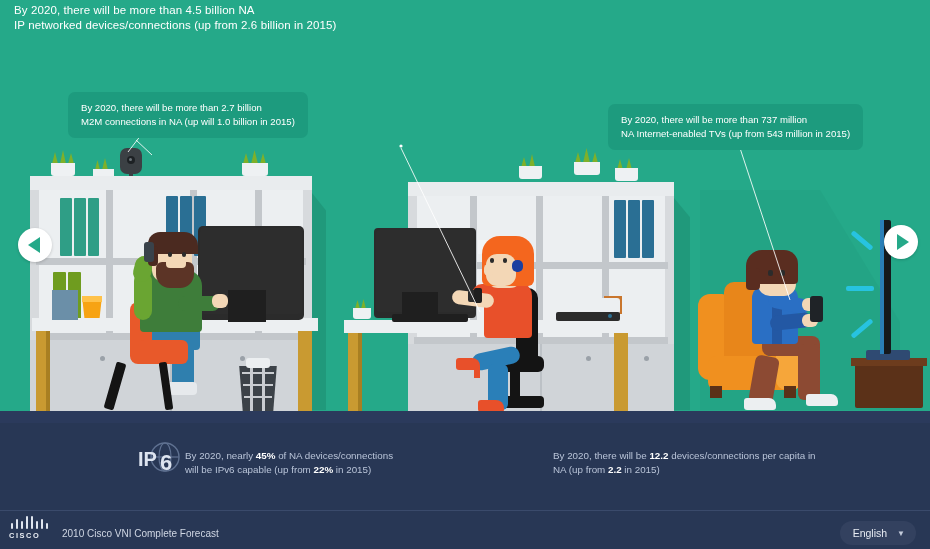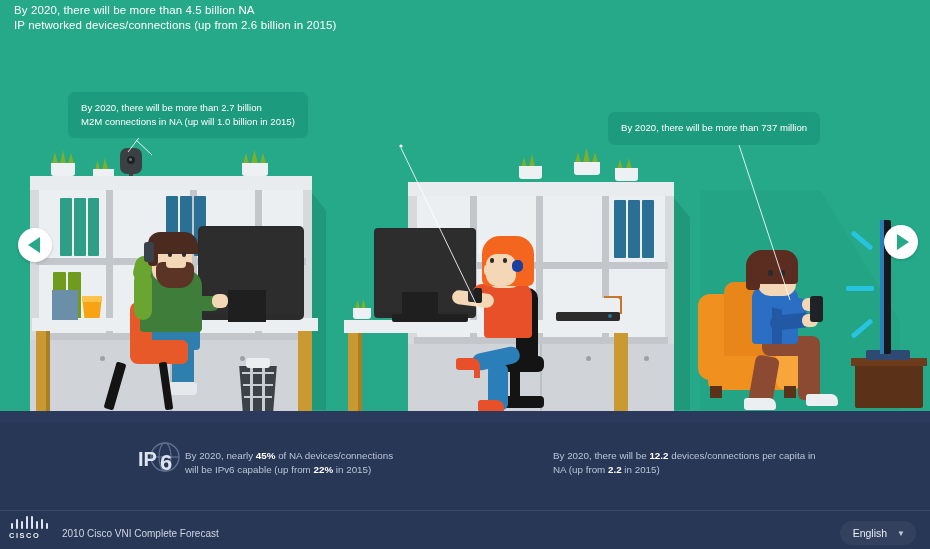--- a/index.html
+++ b/index.html
@@ -35,21 +35,21 @@
     border-radius: 7px;
     color: #ffffff;
     font-size: 9.6px;
     line-height: 13.5px;
     padding: 9px 13px 10px 13px;
     white-space: nowrap;
   }
   .callout b { font-weight: normal; }
   #callout1 { left: 68px;  top: 92px;  }
   #callout2 { left: 348px; top: 110px; }
-  #callout3 { left: 608px; top: 112px;  }
+  #callout3 { left: 608px; top: 104px;  }
 
   .leader { position: absolute; overflow: visible; pointer-events: none; }
   .leader line { stroke: #ffffff; stroke-width: 1; opacity: .85; }
   .leader circle { fill: #ffffff; }
 
   
   .wall { position: absolute; left:0; top:0; width: 930px; height: 420px; background:#25a989; }
   .wall-shade {
     position:absolute; background:#20997b;
   }
@@ -440,20 +440,23 @@
     <div>
       <span>M2M connections in NA (up will </span><b>1.0</b><span> billion in 2015)</span>
     </div>
   </div>
 
 
   <div class="callout" id="callout3">
     <div>
       <span>By 2020, there will be more than </span><b>737</b><span> million</span>
     </div>
+    <div>
+      <span>NA Internet-enabled TVs (up from </span><b>543</b><span> million in 2015)</span>
+    </div>
   </div>
 
   <div class="headline">
     <div>
       <span>By 2020, there will be more than </span><b>4.5</b><span> billion NA</span>
     </div>
     <div>
       <span>IP networked devices/connections (up from </span><b>2.6</b><span> billion in 2015)</span>
     </div>
   </div>

